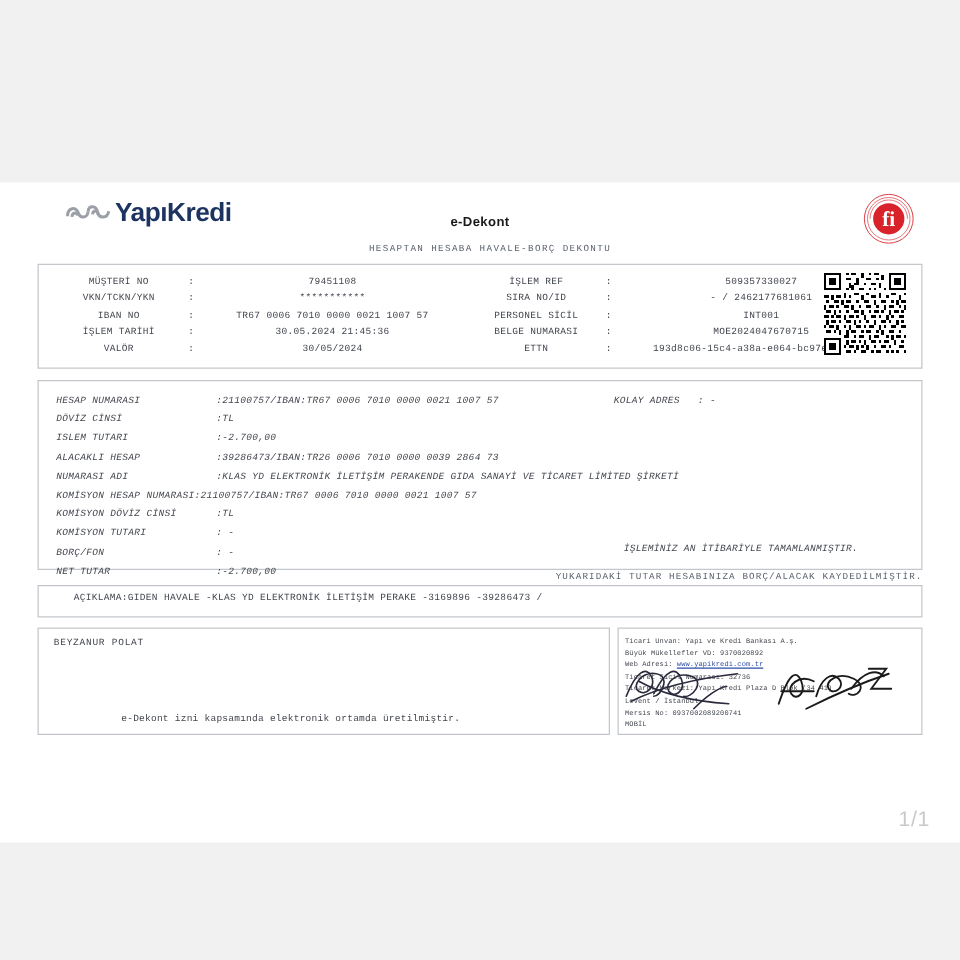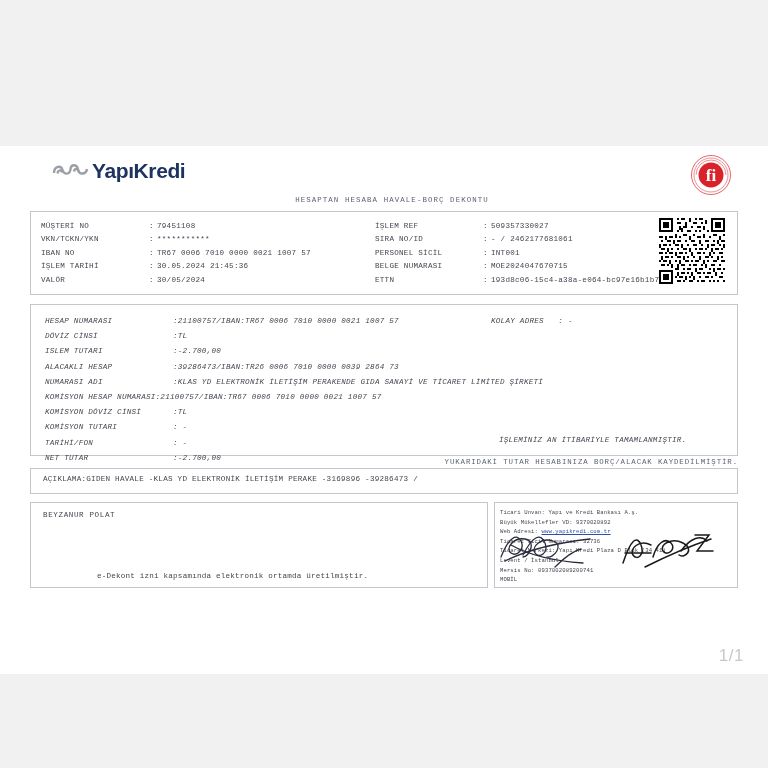--- a/index.html
+++ b/index.html
@@ -93,20 +93,21 @@
     margin: 0 30px;
     box-sizing: border-box;
     position: relative;
     background: #fff;
   }
 
   .box-info {
     margin-top: 7px;
     height: 84px;
     padding: 8px 10px 0 10px;
+    text-align: center;
   }
 
   .cols {
     display: flex;
   }
   .col-left { width: 334px; flex: none; }
   .col-right { flex: 1; }
 
   .row {
     display: flex;
@@ -170,21 +171,21 @@
     text-align: right;
     font-size: 7.4px;
     color: #5c6370;
     letter-spacing: 0.9px;
     margin: 2px 30px 0 0;
   }
 
   .box-desc {
     margin-top: 2px;
     height: 26px;
-    padding: 6px 10px 0 12px;
+    padding: 6px 10px 0 28px;
   }
   .desc-line {
     font-size: 7.6px;
     color: #43474f;
     white-space: pre;
     letter-spacing: 0.25px;
   }
 
   
   .footer {
@@ -273,20 +274,21 @@
               <path d="M2 13 C2 6, 9 5, 10.5 10 C12 15, 18 15, 18.5 9"></path>
               <path d="M18.5 9 C19 4, 25 4, 26 9.5 C27 15, 34 15, 35 9"></path>
               <path d="M5.5 13.5 C6 9.5, 9.5 9.5, 10 12.5"></path>
               <path d="M22 11.5 C22.5 8, 26 8, 26.5 11.5"></path>
             </g>
           </svg>
         </span>
         <span class="logo-text">YapıKredi</span>
       </div>
 
+      <div class="doc-title">e-Dekont</div>
 
       <span class="seal">
         <svg width="42" height="42" viewBox="0 0 42 42">
           <circle cx="21" cy="21" r="19.5" fill="none" stroke="#d8232a" stroke-width="0.7"></circle>
           <circle cx="21" cy="21" r="17" fill="none" stroke="#d8232a" stroke-width="0.5"></circle>
           <circle cx="21" cy="21" r="12.5" fill="#d8232a"></circle>
           <text x="21" y="27" text-anchor="middle" font-family="Liberation Serif, serif" font-size="17" font-weight="bold" fill="#ffffff">fi</text>
           <path d="M6 21 a15 15 0 0 1 30 0" fill="none" stroke="#d8232a" stroke-width="0.5"></path>
         </svg>
       </span>
@@ -551,21 +553,21 @@
       </div>
       <div class="drow">
         <span class="dk">KOMİSYON DÖVİZ CİNSİ</span>
         <span class="dv">:TL</span>
       </div>
       <div class="drow">
         <span class="dk">KOMİSYON TUTARI</span>
         <span class="dv">: -</span>
       </div>
       <div class="drow">
-        <span class="dk">TARİHİ/FON</span>
+        <span class="dk">BORÇ/FON</span>
         <span class="dv">: -</span>
       </div>
       <div class="drow">
         <span class="dk">NET TUTAR</span>
         <span class="dv">:-2.700,00</span>
       </div>
 
       <div class="kolay">KOLAY ADRES   : -</div>
       <div class="completed">İŞLEMİNİZ AN İTİBARİYLE TAMAMLANMIŞTIR.</div>
     </div>

